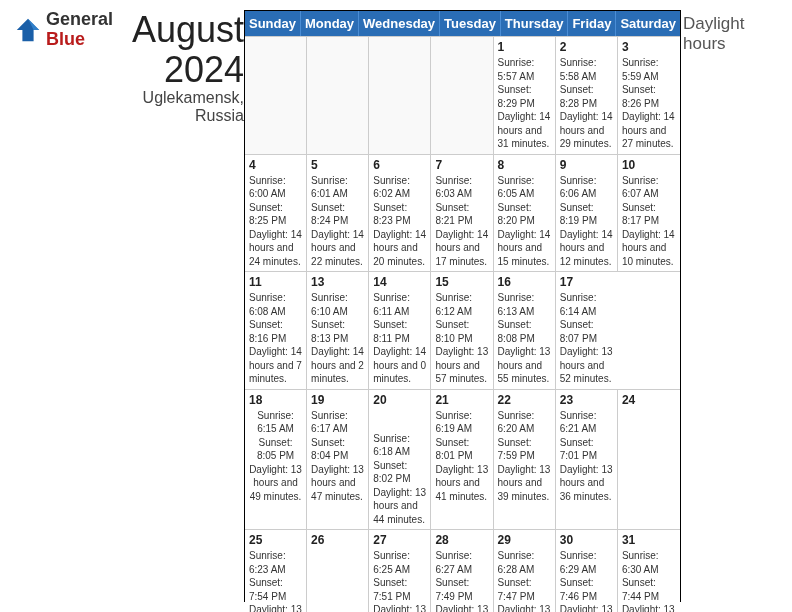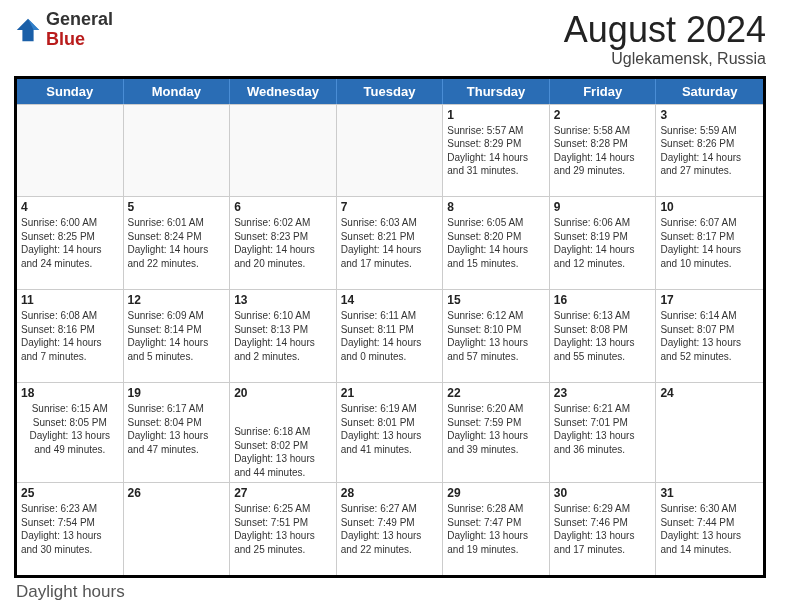--- a/index.html
+++ b/index.html
@@ -8,21 +8,21 @@
       background: #fff;
       width: 792px;
       height: 612px;
       overflow: hidden;
     }
     .page {
       width: 780px;
       height: 612px;
       padding: 10px 14px;
       display: flex;
-      flex-direction: column;
+      flex-direction: row;
     }
     .header {
       display: flex;
       justify-content: space-between;
       align-items: flex-start;
       margin-bottom: 8px;
     }
     .logo {
       display: flex;
       align-items: center;
@@ -49,21 +49,21 @@
       line-height: 1.1;
     }
     .cal-subtitle {
       font-size: 16px;
       color: #444;
     }
     .calendar {
       flex: 1;
       display: flex;
       flex-direction: column;
-      border: 3px solid #000000;
+      border: 1px solid #000000;
     }
     .cal-header-row {
       display: grid;
       grid-template-columns: repeat(7, 1fr);
       background: #2a6db5;
     }
     .cal-header-cell {
       color: #fff;
       font-size: 13px;
       font-weight: bold;
@@ -215,26 +215,20 @@
           </div>
         </div>
         <div class="cal-week">
           <div class="cal-cell has-data">
             <div class="day-num">11</div>
             <div class="day-info" style="white-space: pre-line;">Sunrise: 6:08 AM
 Sunset: 8:16 PM
 Daylight: 14 hours and 7 minutes.</div>
           </div>
           <div class="cal-cell has-data">
-            <div class="day-num">12</div>
-            <div class="day-info" style="white-space: pre-line;">Sunrise: 6:09 AM
-Sunset: 8:14 PM
-Daylight: 14 hours and 5 minutes.</div>
-          </div>
-          <div class="cal-cell has-data">
             <div class="day-num">13</div>
             <div class="day-info" style="white-space: pre-line;">Sunrise: 6:10 AM
 Sunset: 8:13 PM
 Daylight: 14 hours and 2 minutes.</div>
           </div>
           <div class="cal-cell has-data">
             <div class="day-num">14</div>
             <div class="day-info" style="white-space: pre-line;">Sunrise: 6:11 AM
 Sunset: 8:11 PM
 Daylight: 14 hours and 0 minutes.</div>

